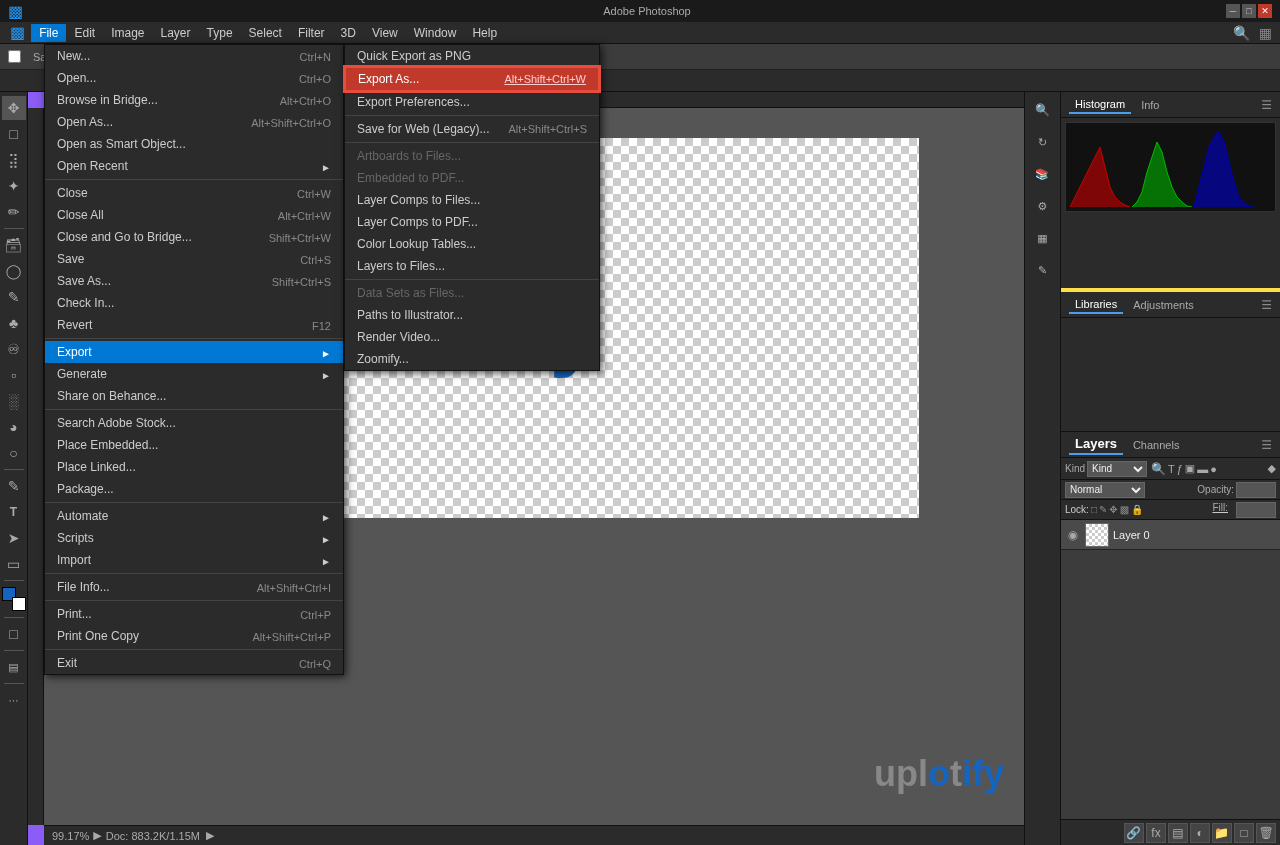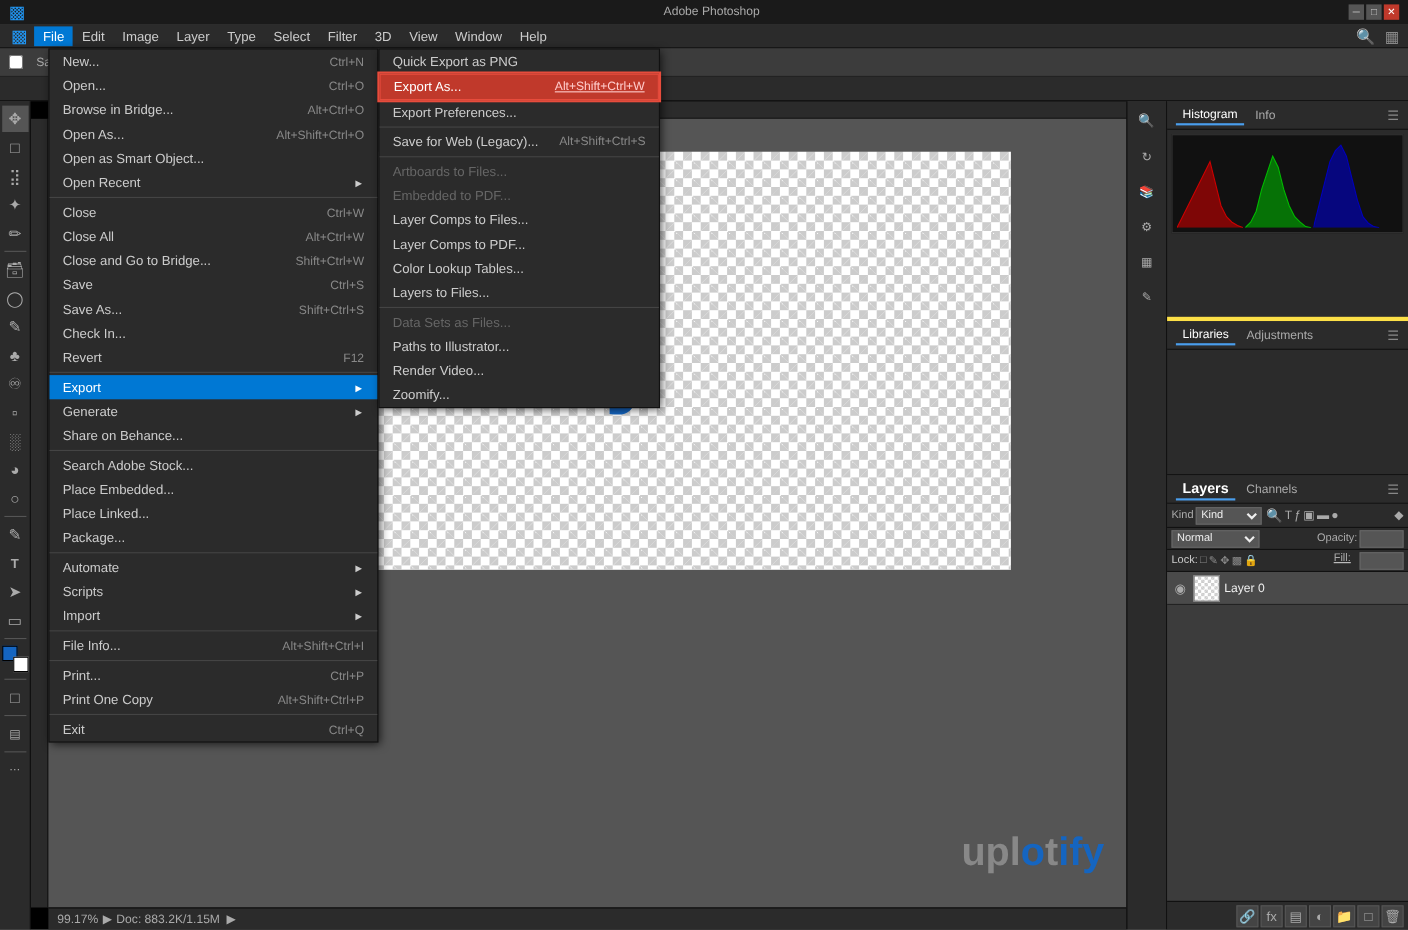--- a/index.html
+++ b/index.html
@@ -153,21 +153,21 @@
     .bg-color {
       width: 14px;
       height: 14px;
       position: absolute;
       bottom: 0; right: 0;
     }
 
     
     #canvas-area {
       flex: 1;
-      background: #000000;
+      background: #8b5cf6;
       position: relative;
       overflow: hidden;
     }
     #ruler-top {
       height: 16px;
       background: #2b2b2b;
       border-bottom: 1px solid #111;
       margin-left: 16px;
       display: flex;
       align-items: center;

